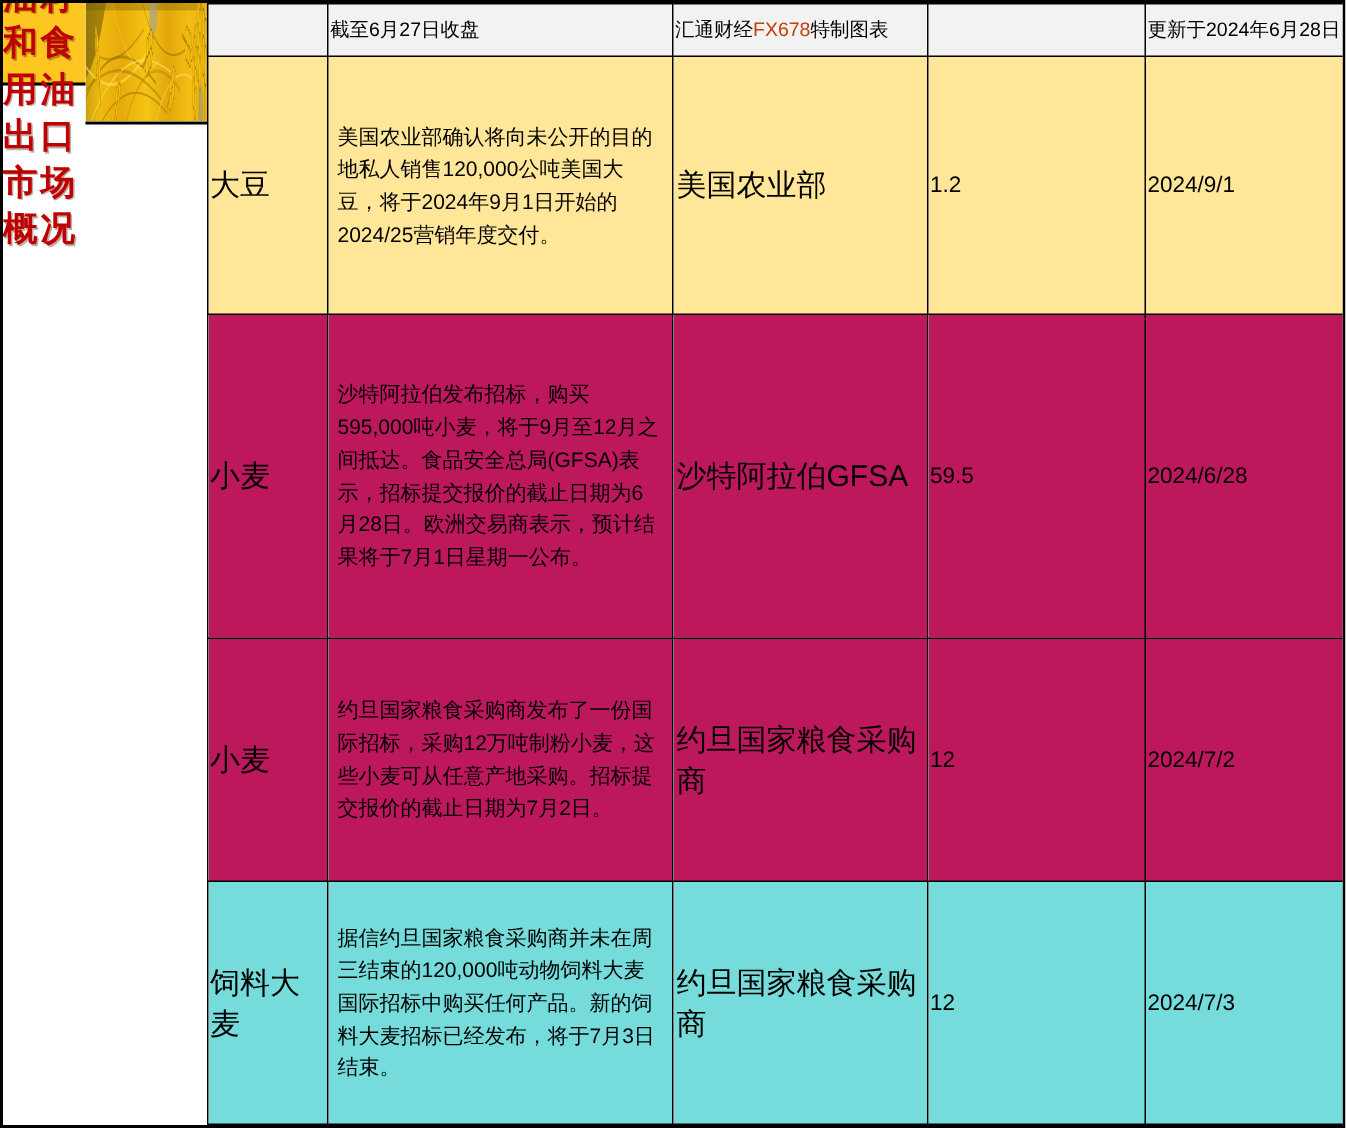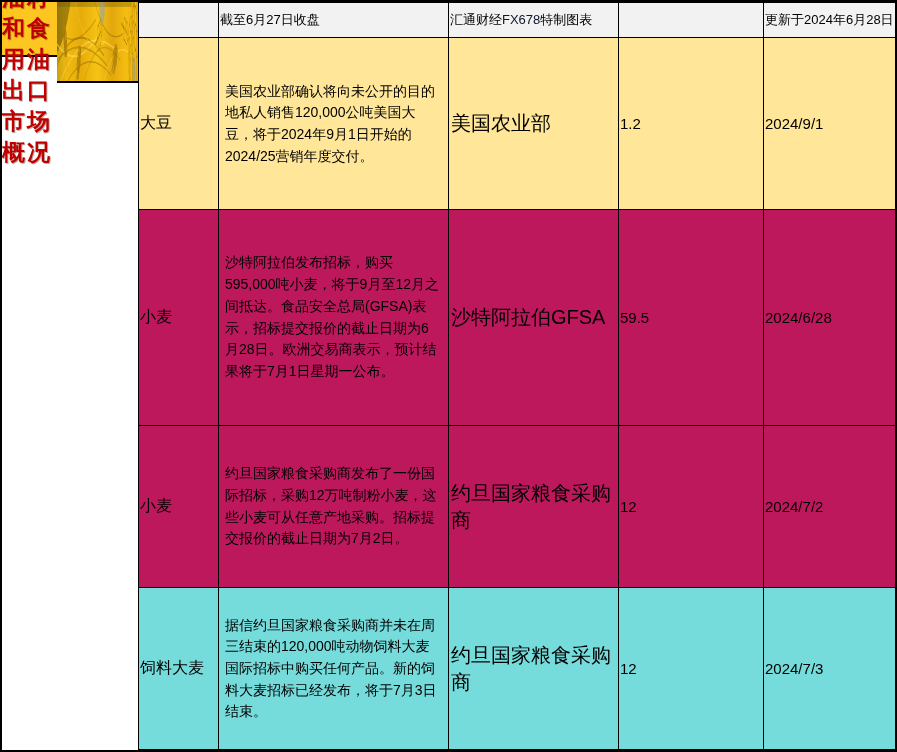--- a/index.html
+++ b/index.html
@@ -30,28 +30,28 @@
     border-collapse:collapse;table-layout:fixed;width:893px;
   }
   td,th{
     border:1.5px solid #000;box-sizing:border-box;
     vertical-align:middle;
     overflow:hidden;color:#000;
   }
   tr.meta-row td{background:#F2F2F2;height:27px;font-size:13px;font-weight:normal;}
   tr.head-row th{background:#D8D8D8;height:43px;font-size:17px;font-weight:bold;}
   td.details{font-size:14px;line-height:1.55;padding:0 6px;}
-  td.commodity{font-size:16px;}
+  td.commodity{font-size:20px;}
   td.party{font-size:20px;padding:0 2px;}
   td.qty,td.date{font-size:15px;}
   td.note{font-size:14px;padding:4px 2px;}
   tr.row-soybean td{background:#FFE699;}
   tr.row-wheat td{background:#be185d;}
   tr.row-barley td{background:#76DBDB;}
-  .brand-red{color:#0f172a;}
+  .brand-red{color:#c2410c;}
 </style>
 </head>
 <body>
 
 <div class="page">
 
   <div class="title-bar">
     <span>全球谷物、油籽和食用油出口市场概况</span>
   </div>
 

